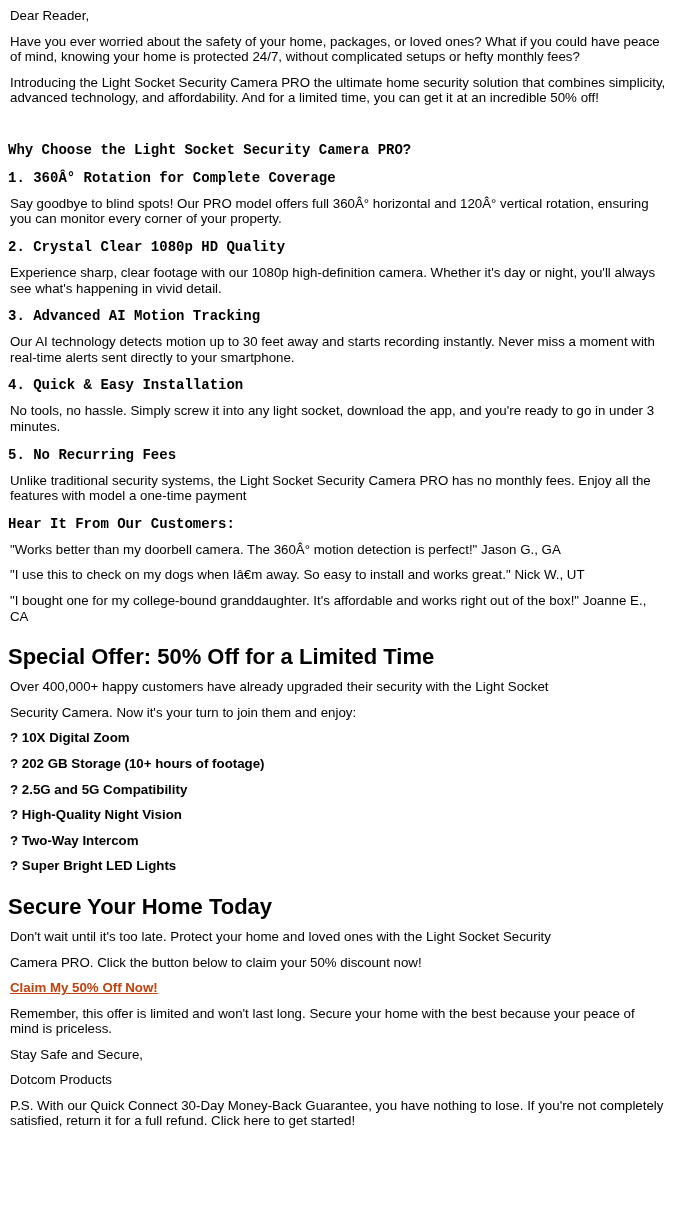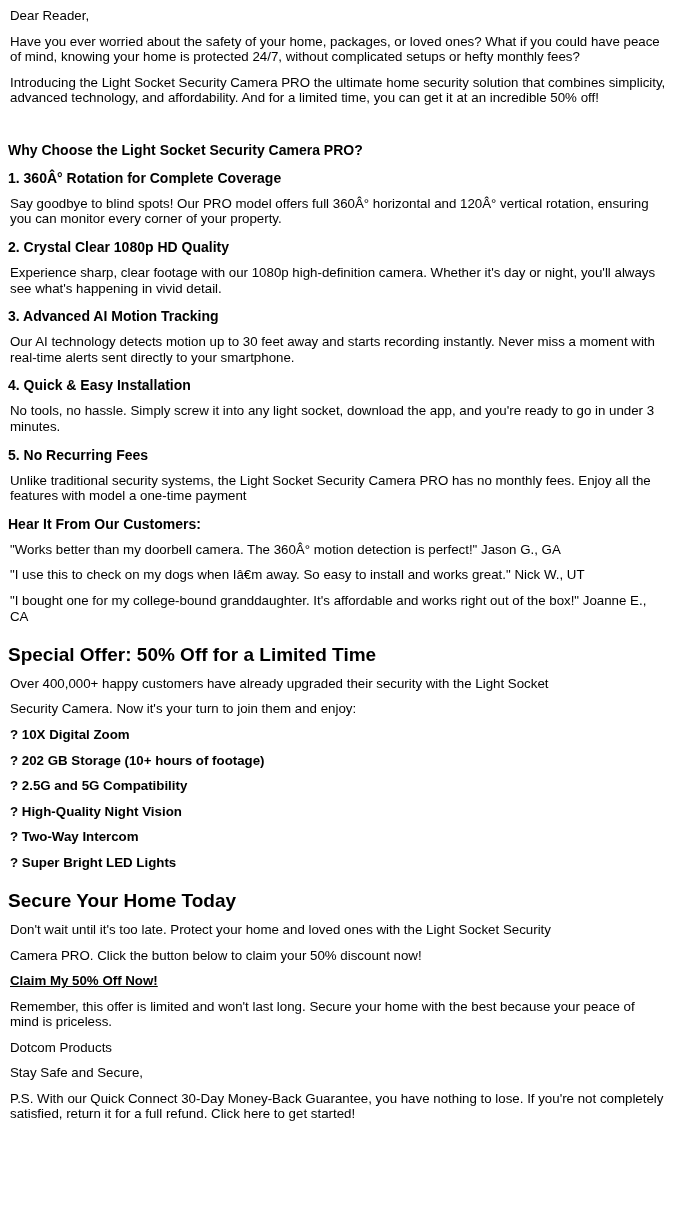--- a/index.html
+++ b/index.html
@@ -14,43 +14,44 @@
     line-height: 1.17;
     -webkit-font-smoothing: antialiased;
   }
   p {
     margin: 10px 2px;
   }
   p.first {
     margin-top: 0;
   }
   h2 {
-    font-size: 19px;
+    font-size: 22px;
     line-height: 1.15;
     margin: 20px 0 10px 0;
     font-weight: bold;
   }
   h3 {
     font-size: 14px;
     line-height: 1.15;
     margin: 12px 0 10px 0;
     font-weight: bold;
+    font-family: Liberation Mono, monospace;
   }
   h2.secure-heading {
   }
   h3.why-heading {
     margin-top: 36px;
   }
   p.feature-item {
     font-weight: bold;
   }
   a.cta-link {
     font-weight: bold;
     text-decoration: underline;
-    color: #000000;
+    color: #c2410c;
   }
 </style>
 </head>
 <body>
 
 <div>
 
   <p class="first">Dear Reader,</p>
 
   <p>Have you ever worried about the safety of your home, packages, or loved ones? What if you could have peace of mind, knowing your home is protected 24/7, without complicated setups or hefty monthly fees?</p>
@@ -94,17 +95,17 @@
   <h2 class="secure-heading">Secure Your Home Today</h2>
 
   <p>Don't wait until it's too late. Protect your home and loved ones with the Light Socket Security</p>
   <p>Camera PRO. Click the button below to claim your 50% discount now!</p>
 
   <p>
     <a href="#" class="cta-link">Claim My 50% Off Now!</a>
   </p>
 
   <p>Remember, this offer is limited and won't last long. Secure your home with the best because your peace of mind is priceless.</p>
+  <p>Stay Safe and Secure,</p>
   <p>Dotcom Products</p>
-  <p>Stay Safe and Secure,</p>
   <p>P.S. With our Quick Connect 30-Day Money-Back Guarantee, you have nothing to lose. If you're not completely satisfied, return it for a full refund. Click here to get started!</p>
 
 </div>
 
 </body></html>

